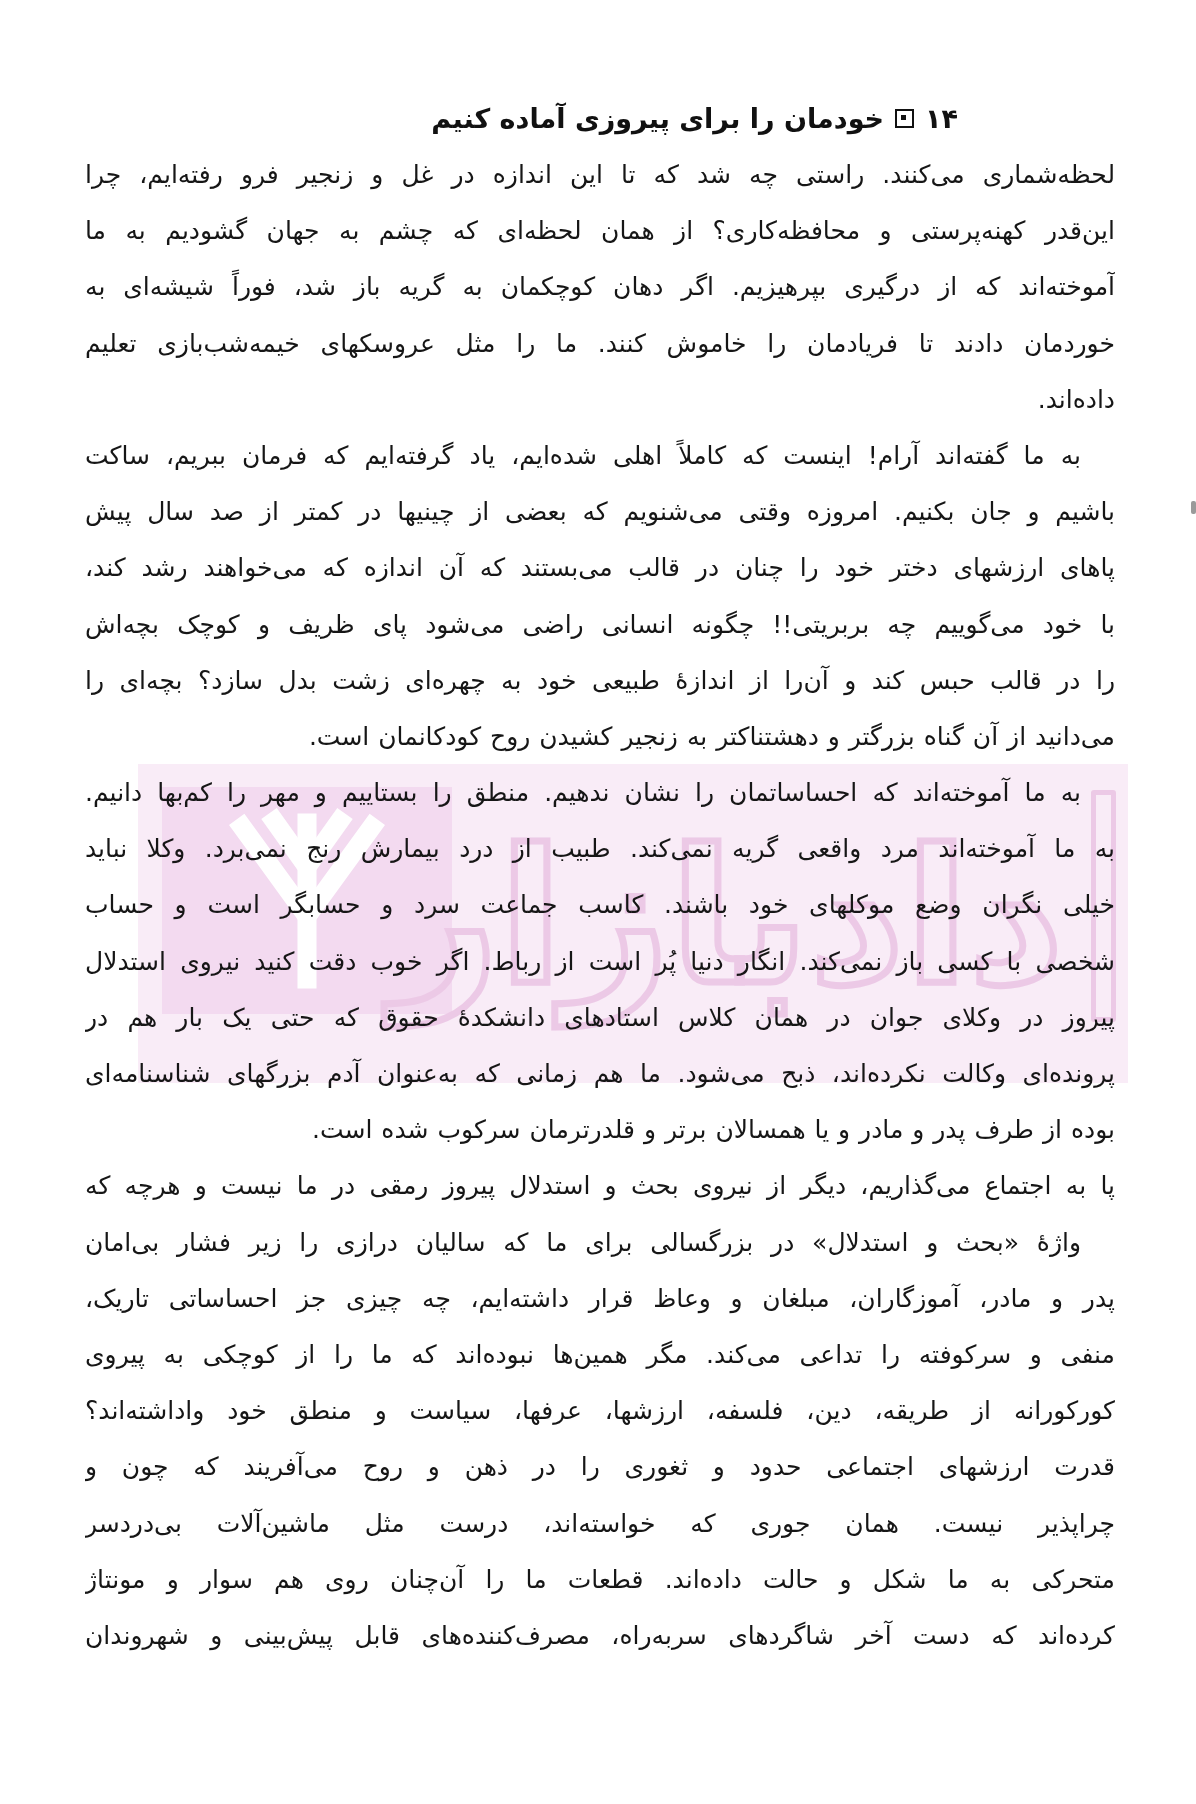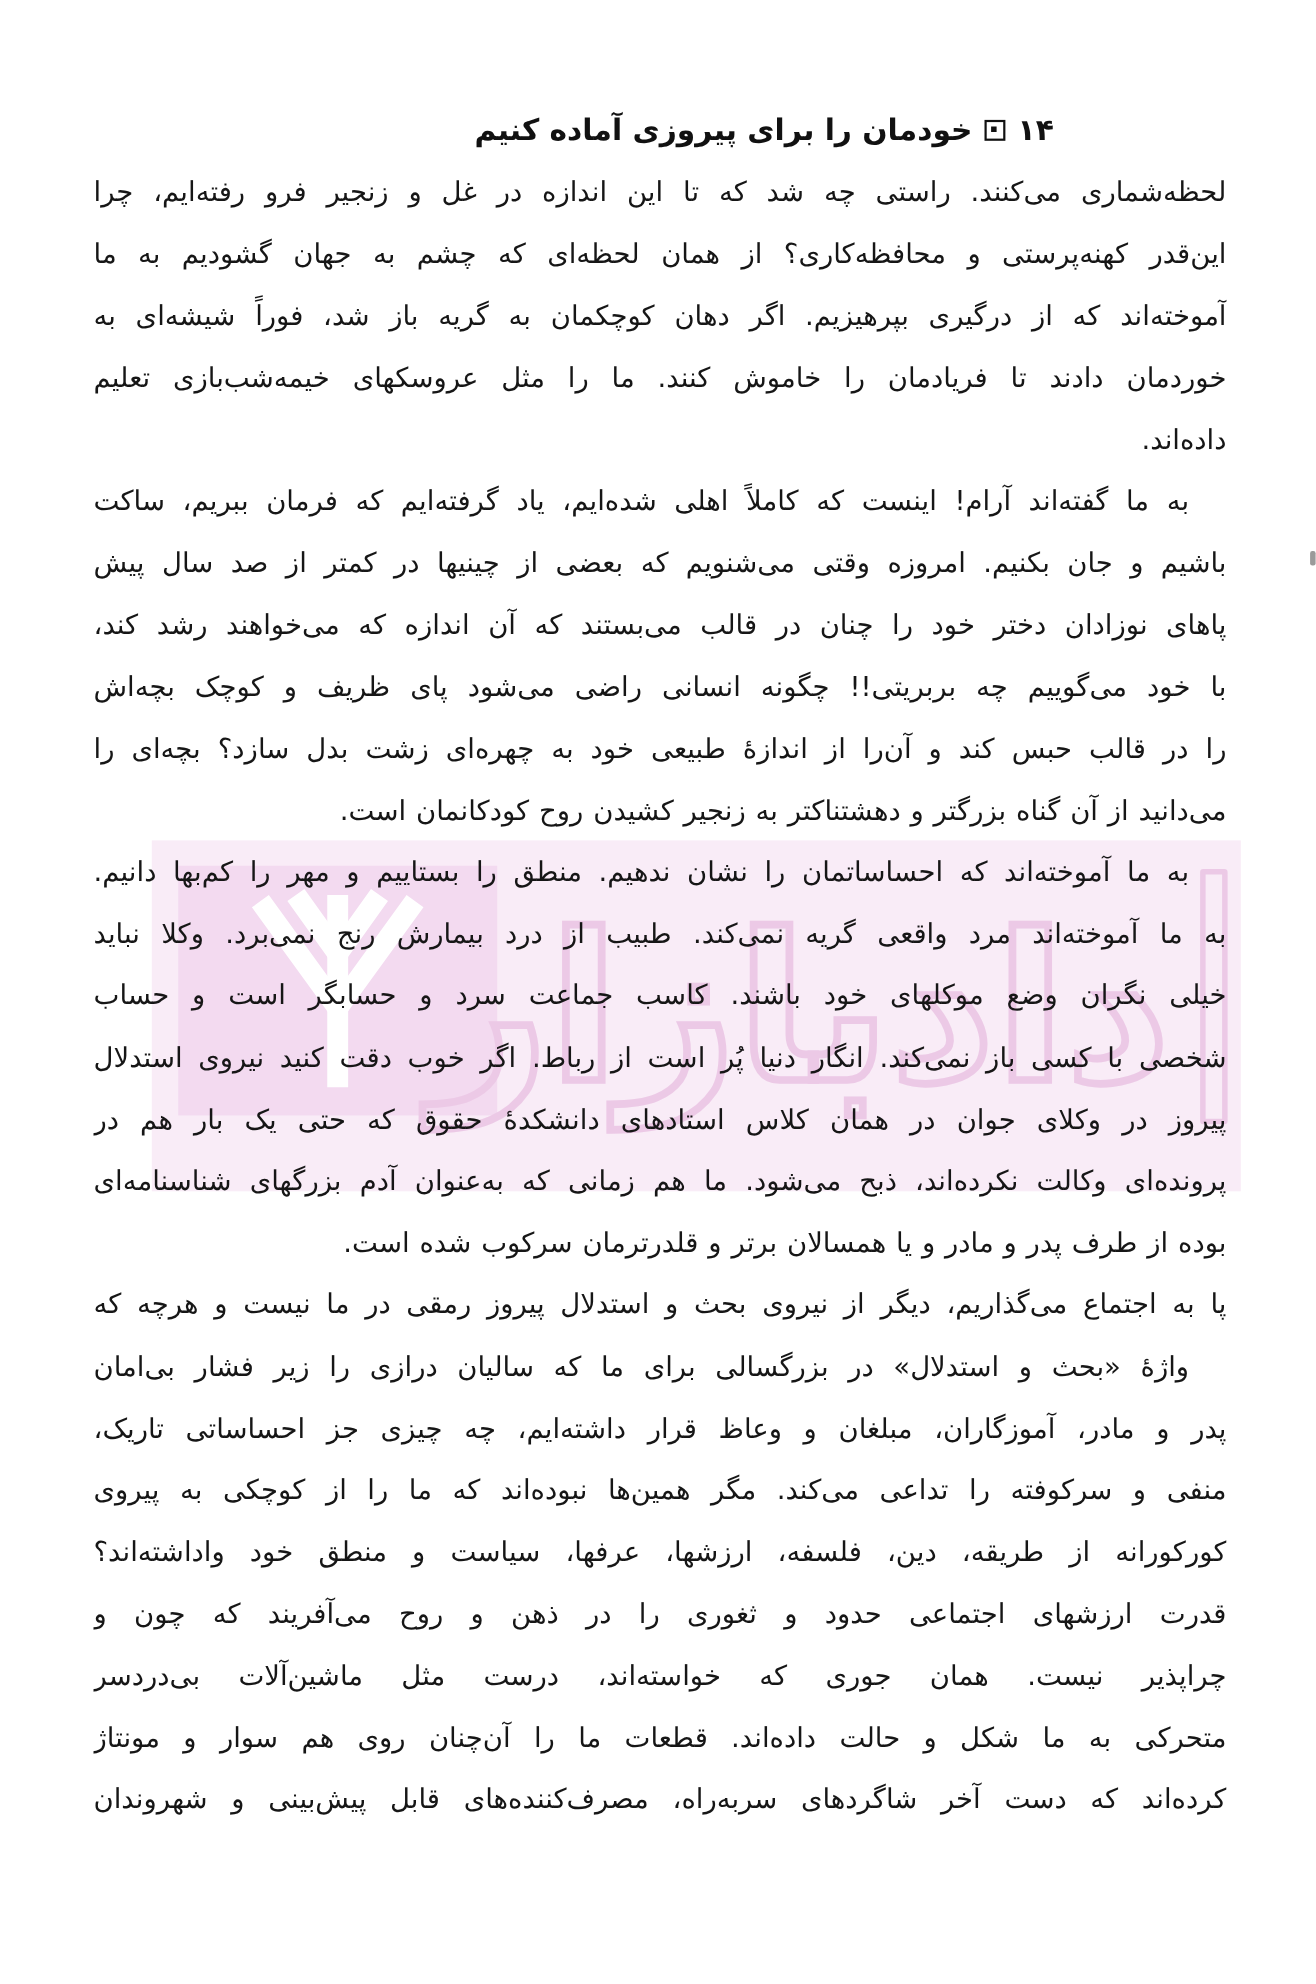--- a/index.html
+++ b/index.html
@@ -98,21 +98,21 @@
   </div>
 
   <div class="text-block">
       <div class="line">لحظه‌شماری می‌کنند. راستی چه شد که تا این اندازه در غل و زنجیر فرو رفته‌ایم، چرا</div>
       <div class="line">این‌قدر کهنه‌پرستی و محافظه‌کاری؟ از همان لحظه‌ای که چشم به جهان گشودیم به ما</div>
       <div class="line">آموخته‌اند که از درگیری بپرهیزیم. اگر دهان کوچکمان به گریه باز شد، فوراً شیشه‌ای به</div>
       <div class="line">خوردمان دادند تا فریادمان را خاموش کنند. ما را مثل عروسکهای خیمه‌شب‌بازی تعلیم</div>
       <div class="line para-end">داده‌اند.</div>
       <div class="line indent">به ما گفته‌اند آرام! اینست که کاملاً اهلی شده‌ایم، یاد گرفته‌ایم که فرمان ببریم، ساکت</div>
       <div class="line">باشیم و جان بکنیم. امروزه وقتی می‌شنویم که بعضی از چینیها در کمتر از صد سال پیش</div>
-      <div class="line">پاهای نوزادان دختر خود را چنان در قالب می‌بستند که آن اندازه که می‌خواهند رشد کند،</div>
+      <div class="line">پاهای ارزشهای دختر خود را چنان در قالب می‌بستند که آن اندازه که می‌خواهند رشد کند،</div>
       <div class="line">با خود می‌گوییم چه بربریتی!! چگونه انسانی راضی می‌شود پای ظریف و کوچک بچه‌اش</div>
       <div class="line">را در قالب حبس کند و آن‌را از اندازهٔ طبیعی خود به چهره‌ای زشت بدل سازد؟ بچه‌ای را</div>
       <div class="line para-end">می‌دانید از آن گناه بزرگتر و دهشتناکتر به زنجیر کشیدن روح کودکانمان است.</div>
       <div class="line indent">به ما آموخته‌اند که احساساتمان را نشان ندهیم. منطق را بستاییم و مهر را کم‌بها دانیم.</div>
       <div class="line">به ما آموخته‌اند مرد واقعی گریه نمی‌کند. طبیب از درد بیمارش رنج نمی‌برد. وکلا نباید</div>
       <div class="line">خیلی نگران وضع موکلهای خود باشند. کاسب جماعت سرد و حسابگر است و حساب</div>
       <div class="line">شخصی با کسی باز نمی‌کند. انگار دنیا پُر است از رباط. اگر خوب دقت کنید نیروی استدلال</div>
       <div class="line">پیروز در وکلای جوان در همان کلاس استادهای دانشکدهٔ حقوق که حتی یک بار هم در</div>
       <div class="line">پرونده‌ای وکالت نکرده‌اند، ذبح می‌شود. ما هم زمانی که به‌عنوان آدم بزرگهای شناسنامه‌ای</div>
       <div class="line para-end">بوده از طرف پدر و مادر و یا همسالان برتر و قلدرترمان سرکوب شده است.</div>

